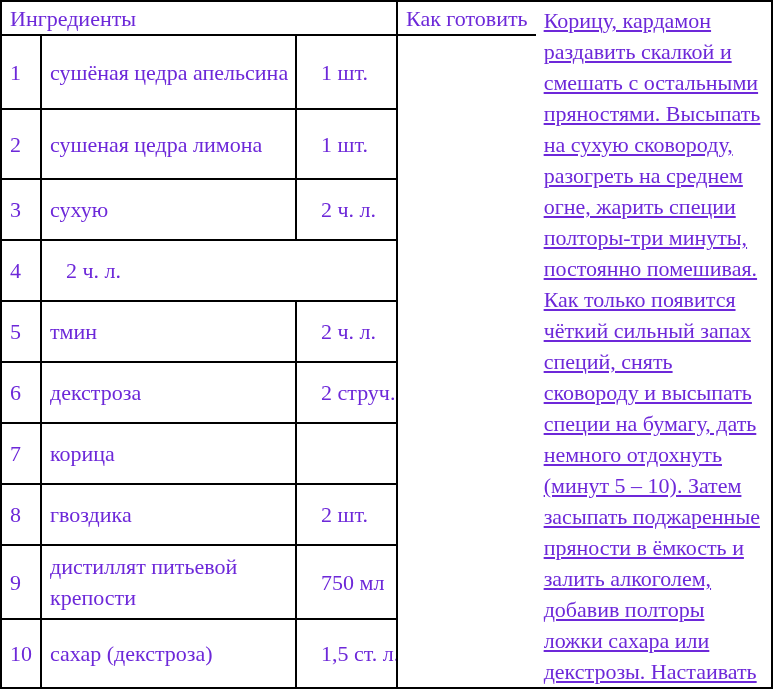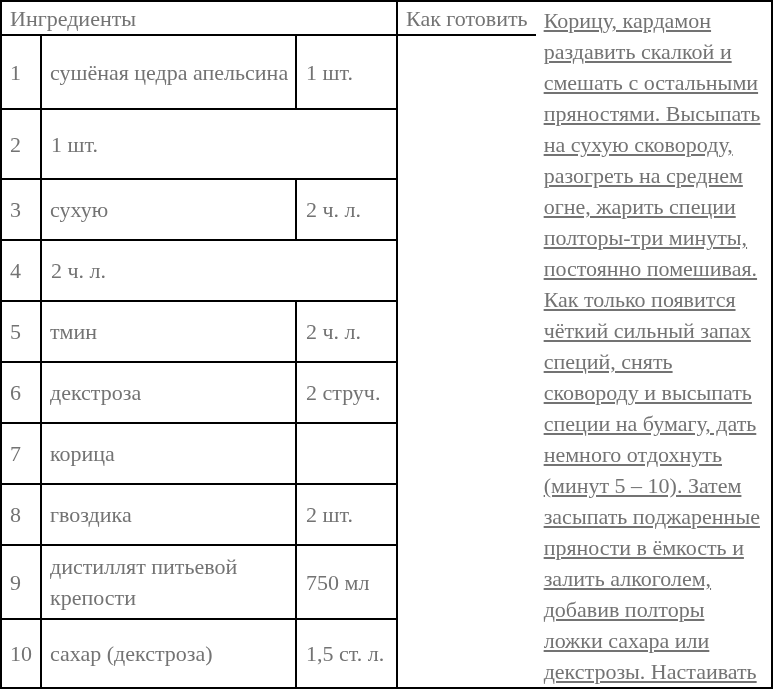--- a/index.html
+++ b/index.html
@@ -3,21 +3,21 @@
 <meta charset="utf-8">
 <style>
   * { margin: 0; padding: 0; box-sizing: border-box; }
   html, body { background: #ffffff; }
   body { font-family: "Liberation Serif", "DejaVu Serif", serif; }
 
   .doc-table {
     width: 773px;
     height: 689px;
     background: #ffffff;
-    color: #737373;
+    color: #6d28d9;
     border: 2px solid #000000;
     display: flex;
     font-size: 22px;
     overflow: hidden;
   }
 
   
   .left-pane {
     width: 396px;
     flex: 0 0 auto;
@@ -66,21 +66,21 @@
     border-right: 2px solid #000000;
     display: flex;
     align-items: center;
     padding: 0 6px 0 8px;
     line-height: 31px;
   }
   .cell-qty {
     flex: 1 1 auto;
     display: flex;
     align-items: center;
-    padding-left: 9px;
+    padding-left: 24px;
     line-height: 31px;
     white-space: nowrap;
     overflow: hidden;
   }
 
   
   .right-pane {
     flex: 1 1 auto;
     display: flex;
     flex-direction: row;
@@ -103,20 +103,21 @@
     <div class="pane-header">Ингредиенты</div>
     <div class="rows">
   <div class="ingredient-row">
     <div class="cell-num">1</div>
     <div class="cell-name">сушёная цедра апельсина</div>
     <div class="cell-qty">1 шт.</div>
   </div>
 
   <div class="ingredient-row">
     <div class="cell-num">2</div>
+    <div class="cell-name">сушеная цедра лимона</div>
     <div class="cell-qty">1 шт.</div>
   </div>
 
   <div class="ingredient-row">
     <div class="cell-num">3</div>
     <div class="cell-name">сухую</div>
     <div class="cell-qty">2 ч. л.</div>
   </div>
 
   <div class="ingredient-row">

